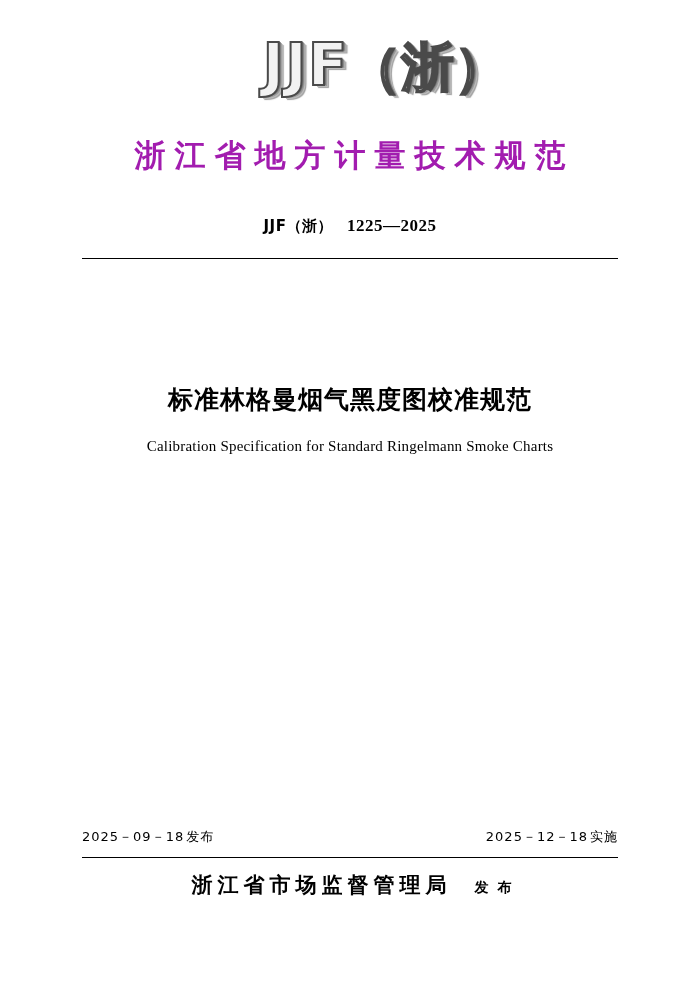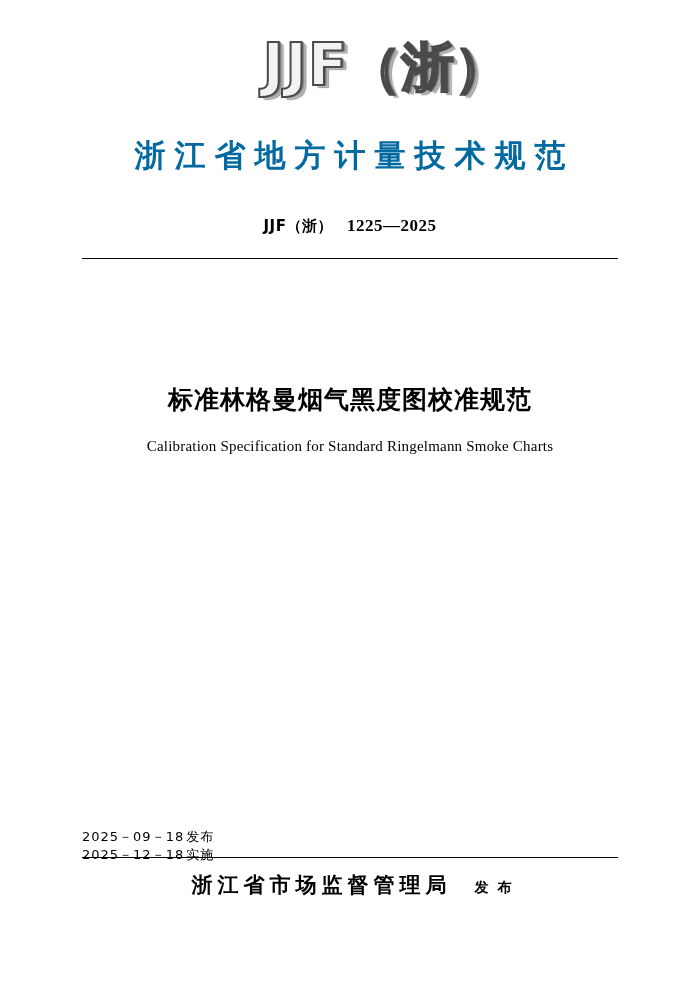--- a/index.html
+++ b/index.html
@@ -56,21 +56,21 @@
     top: 135px;
     left: 0;
     width: 700px;
     text-align: center;
     font-family: "DejaVu Sans", sans-serif;
     font-weight: 700;
     font-size: 31px;
     letter-spacing: 9px;
     padding-left: 9px;
     box-sizing: border-box;
-    color: #0369a1;
+    color: #a21caf;
   }
 
   
   .spec-number {
     position: absolute;
     top: 216px;
     left: 0;
     width: 700px;
     text-align: center;
     font-family: "Liberation Serif", serif;
@@ -133,21 +133,20 @@
   .dates {
     position: absolute;
     top: 828px;
     left: 82px;
     width: 536px;
     display: flex;
     justify-content: space-between;
     align-items: baseline;
     font-family: "DejaVu Sans", sans-serif;
     font-size: 13px;
-    flex-direction: column;
   }
   .date-item {
     white-space: nowrap;
     letter-spacing: 1px;
   }
   .date-item .dlabel {
     margin-left: 2px;
   }
 
   

